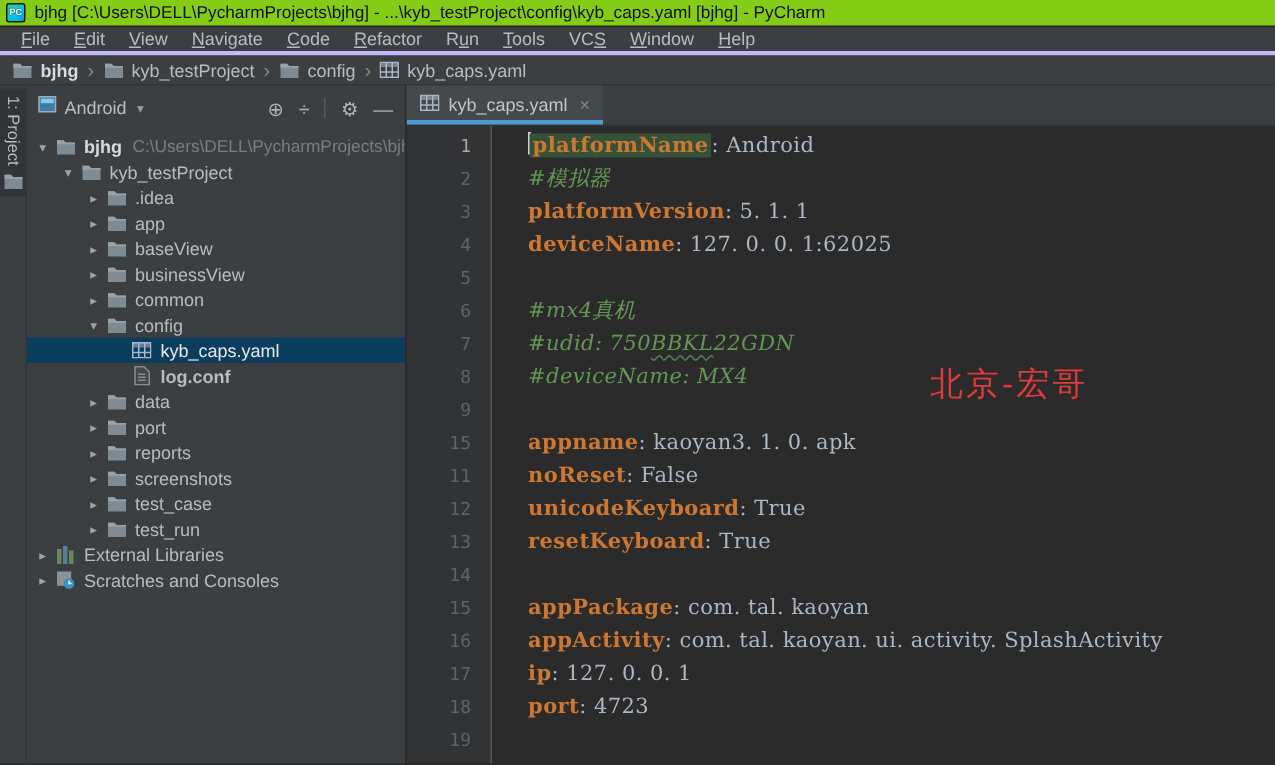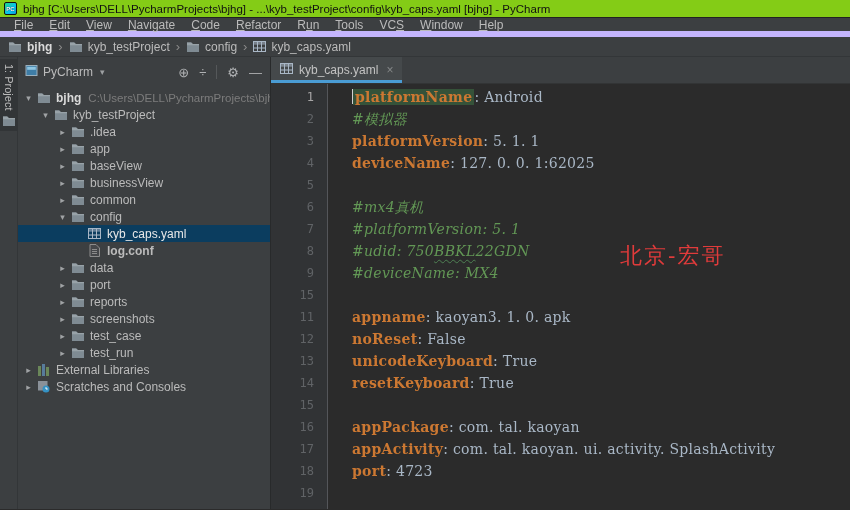--- a/index.html
+++ b/index.html
@@ -10,21 +10,21 @@
   .titlebar { height:18px; background:#84cc16; display:flex; align-items:center;
               padding-left:4px; gap:6px; border-bottom:1px solid #222; }
   .app-icon { width:13px; height:13px; border-radius:2px; flex:0 0 auto;
               background:linear-gradient(135deg,#21d789 0%,#07c3f2 60%,#0a9bd0 100%);
               color:#ffffff; font-size:6px; font-weight:bold; line-height:13px;
               text-align:center; text-shadow:0 0 1px #000; border:1px solid #111; }
   .title-text { color:#111; font-size:11.5px; white-space:nowrap; }
 
   
   .menubar { height:19px; background:#3c3f41; display:flex; align-items:center;
-             padding-left:6px; border-bottom:6px solid #c4b5fd; }
+             padding-left:6px; border-bottom:3px solid #c4b5fd; }
   .menu-item { color:#bbbbbb; font-size:12px; padding:0 8px; cursor:default; white-space:nowrap; }
   .menu-item u { text-decoration:underline; }
 
   
   .crumbs { height:20px; background:#3c3f41; display:flex; align-items:center;
             padding-left:8px; border-bottom:1px solid #333638; }
   .crumb { display:flex; align-items:center; gap:5px; color:#bbbbbb; font-size:12px; white-space:nowrap; }
   .crumb.first .crumb-label { font-weight:bold; color:#dadada; }
   .crumb-sep { color:#8a8a8a; font-size:13px; margin:0 6px; }
   .crumb .ic { display:inline-flex; }
@@ -161,21 +161,21 @@
           </svg></span>
     </div>
   </div>
 
   <div class="panel">
     <div class="panel-header">
       <span class="ic"><svg width="13" height="13" viewBox="0 0 13 13">
             <rect x="1" y="1.5" width="11" height="10" fill="#3E7DA6" stroke="#9BB0BD"></rect>
             <rect x="2.2" y="2.8" width="8.6" height="3" fill="#8FC6E2"></rect>
           </svg></span>
-      <span class="panel-title">PyCharm</span>
+      <span class="panel-title">Android</span>
       <span class="panel-caret">▾</span>
       <span class="panel-actions" id="panel-actions">
           <span class="action">⊕</span>
           <span class="action">÷</span>
           <span class="action-sep"></span>
           <span class="action">⚙</span>
           <span class="action">—</span>
         </span>
     </div>
     <div class="tree" id="tree">
@@ -406,29 +406,29 @@
           <div class="ln">18</div>
           <div class="ln">19</div>
         </div>
       <div class="code" id="code">
           <div class="code-line"><span class="caret"></span><span class="k hl">platformName</span><span class="v">: Android</span></div>
           <div class="code-line"><span class="c">#模拟器</span></div>
           <div class="code-line"><span class="k">platformVersion</span><span class="v">: 5. 1. 1</span></div>
           <div class="code-line"><span class="k">deviceName</span><span class="v">: 127. 0. 0. 1:62025</span></div>
           <div class="code-line">&nbsp;</div>
           <div class="code-line"><span class="c">#mx4真机</span></div>
-          <div class="code-line"><span class="c">#platformVersion: 5. 1</span></div>
           <div class="code-line"><span class="c">#udid: 750<span class="squig">BBKL</span>22GDN</span></div>
           <div class="code-line"><span class="c">#deviceName: MX4</span></div>
           <div class="code-line">&nbsp;</div>
           <div class="code-line"><span class="k">appname</span><span class="v">: kaoyan3. 1. 0. apk</span></div>
           <div class="code-line"><span class="k">noReset</span><span class="v">: False</span></div>
           <div class="code-line"><span class="k">unicodeKeyboard</span><span class="v">: True</span></div>
           <div class="code-line"><span class="k">resetKeyboard</span><span class="v">: True</span></div>
           <div class="code-line">&nbsp;</div>
           <div class="code-line"><span class="k">appPackage</span><span class="v">: com. tal. kaoyan</span></div>
           <div class="code-line"><span class="k">appActivity</span><span class="v">: com. tal. kaoyan. ui. activity. SplashActivity</span></div>
+          <div class="code-line"><span class="k">ip</span><span class="v">: 127. 0. 0. 1</span></div>
           <div class="code-line"><span class="k">port</span><span class="v">: 4723</span></div>
         </div>
       <div class="watermark">北京-宏哥</div>
     </div>
   </div>
 </div>
 
 </body></html>

